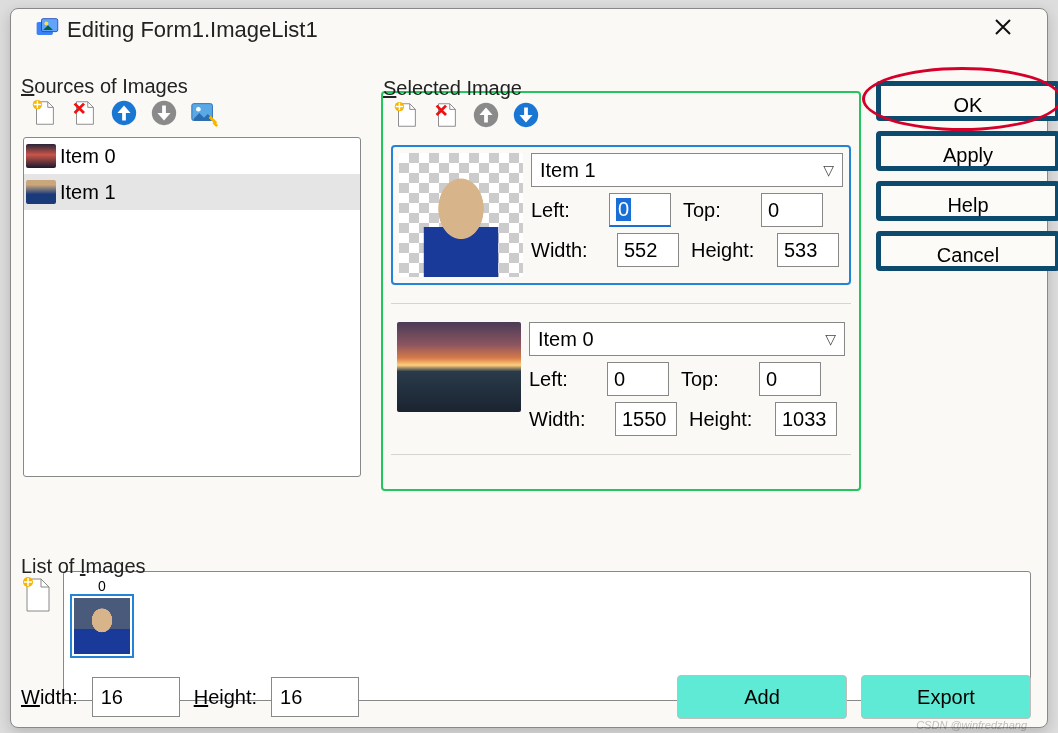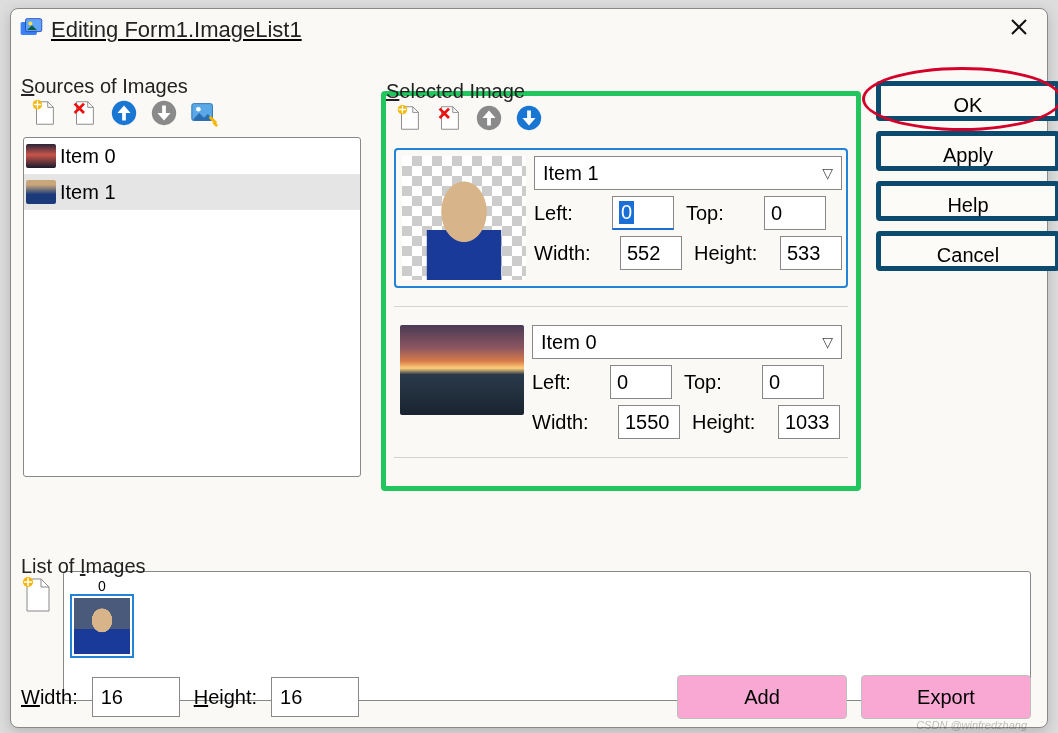--- a/index.html
+++ b/index.html
@@ -4,38 +4,38 @@
 <style>
 * { box-sizing: border-box; font-family: "Segoe UI", Arial, sans-serif; }
 body { margin: 0; background: #ddd; width: 1058px; height: 733px; }
 .dialog {
   position: absolute; left: 10px; top: 8px; width: 1038px; height: 720px;
   background: #faf9f6; border: 1px solid #888; border-radius: 8px;
   box-shadow: 0 4px 14px rgba(0,0,0,.18);
   display: flex; flex-direction: column;
 }
 .titlebar {
-  display: flex; align-items: center; height: 42px; padding: 0 8px; text-decoration: underline;
+  display: flex; align-items: center; height: 42px; padding: 0 24px;
 }
 .titlebar .app-icon { width: 26px; height: 26px; margin-right: 6px; position: relative; }
 .app-icon svg { width: 26px; height: 26px; }
 .titlebar .title { font-size: 22px; color: #222; flex: 1; }
 .titlebar .xbtn { font-size: 22px; padding: 4px 10px; cursor: default; color: #111; }
 .content { flex: 1; position: relative; padding: 4px 10px 18px 10px; }
 
 
 .group {
   position: absolute; border-radius: 4px;
 }
 .group > .glabel { position: absolute; top: -16px; left: 0; font-size: 20px; color: #222; }
 .group > .glabel u { text-decoration: underline; }
 
 
 #sources { left: 10px; top: 40px; width: 350px; height: 400px; }
-#selected { left: 370px; top: 40px; width: 480px; height: 400px; border:5px solid #22c55e; }
+#selected { left: 370px; top: 40px; width: 480px; height: 400px; border:2px solid #22c55e; }
 #rightcol { left: 865px; top: 30px; width: 168px; }
 #listimg  { left: 10px; top: 472px; width: 1010px; height: 170px; margin-top: 48px; }
 
 .toolbar { display:flex; gap:6px; padding:4px 6px 6px 6px; height:46px; align-items:center; }
 .tool { width:34px; height:34px; display:flex; align-items:center; justify-content:center; cursor:default; }
 .tool svg { width:30px; height:30px; }
 
 .listbox {
   background:#fff; border:1px solid #888; border-radius:3px;
   width: 338px; height: 340px; margin-left:2px; overflow:auto;
@@ -100,21 +100,21 @@
   flex:1; height:130px; border:1px solid #888; background:#fff; border-radius:3px;
   display:flex; align-items:flex-start; padding:6px; gap:6px;
 }
 .li-thumb { width:64px; height:64px; border:2px solid #2383d6; padding:2px; }
 .li-thumb .inner { width:100%; height:100%; }
 
 
 .bottom { position:absolute; left:10px; bottom:8px; width:1010px; display:flex; align-items:center; gap:14px; }
 .bottom .lab { font-size:20px; }
 .bottom .inp { border:1px solid #888; background:#fff; height:40px; width:88px; font-size:20px; padding:0 8px; display:flex; align-items:center; }
-.bigbtn { border:1px solid #bebebc; background:#f9a8d4; height:44px; width:170px; font-size:20px; border-radius:4px; }
+.bigbtn { border:1px solid #bebebc; background:#5eead4; height:44px; width:170px; font-size:20px; border-radius:4px; }
 
 .hr { border:none; border-top:1px solid #d6d4d0; margin:4px 0; }
 
 .watermark { position:absolute; right:20px; bottom:-4px; color:rgba(0,0,0,.25); font-size:11px; font-style:italic; }
 </style>
 </head>
 <body>
 
 <div class="dialog">
   <div class="titlebar">

